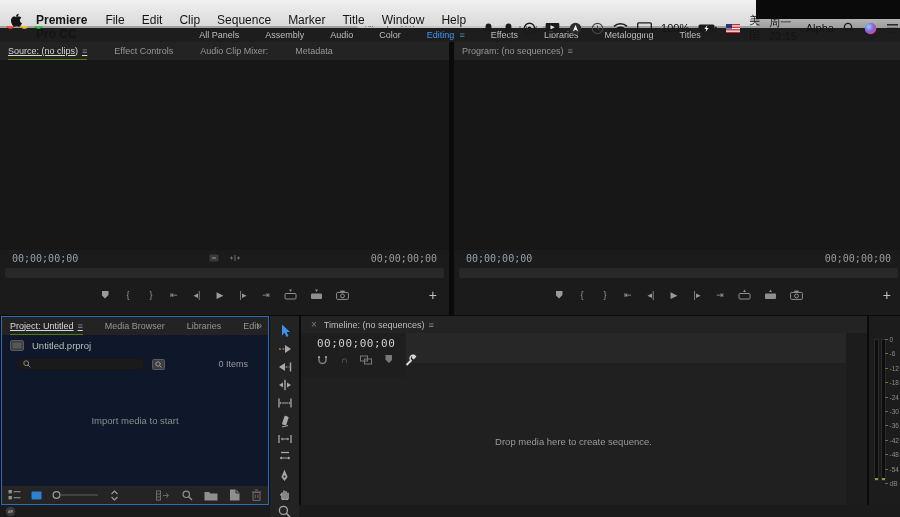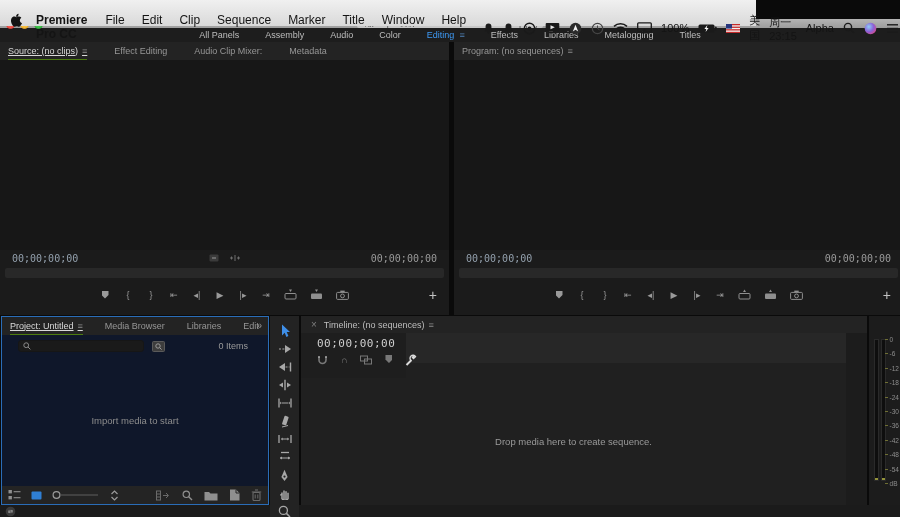--- a/index.html
+++ b/index.html
@@ -320,21 +320,21 @@
     </span>
 </div>
 
 <div class="monitor src">
   <div class="phead">
     <span class="ptab active">
       <span>Source: (no clips)</span>
       <span class="pmenu">≡</span>
     </span>
     <span class="ptab">
-        <span>Effect Editing</span>
+        <span>Effect Controls</span>
       </span>
     <span class="ptab">
         <span>Audio Clip Mixer:</span>
       </span>
     <span class="ptab">
         <span>Metadata</span>
       </span>
   </div>
   <div class="viewer"></div>
   <div class="tcrow">
@@ -463,20 +463,29 @@
         <span>Media Browser</span>
       </span>
     <span class="ptab">
         <span>Libraries</span>
       </span>
     <span class="ptab">
         <span>Edit</span>
       </span>
     <span class="overflowbtn">»</span>
   </div>
+  <div class="filerow">
+    <span class="sicon">
+      <svg width="14" height="11" viewBox="0 0 14 11">
+          <rect x="0.5" y="0.5" width="13" height="10" rx="1.5" fill="#3d3d3d" stroke="#5a5a5a"></rect>
+          <rect x="2.5" y="2.5" width="9" height="6" fill="#565656"></rect>
+        </svg>
+    </span>
+    <span>Untitled.prproj</span>
+  </div>
   <div class="searchrow">
     <span class="searchbox">
       <span class="sicon">
         <svg width="8" height="8" viewBox="0 0 8 8">
             <circle cx="3.2" cy="3.2" r="2.4" fill="none" stroke="#8a8a8a"></circle>
             <line x1="5" y1="5" x2="7.4" y2="7.4" stroke="#8a8a8a"></line>
           </svg>
       </span>
       <input type="text" style="">
     </span>

